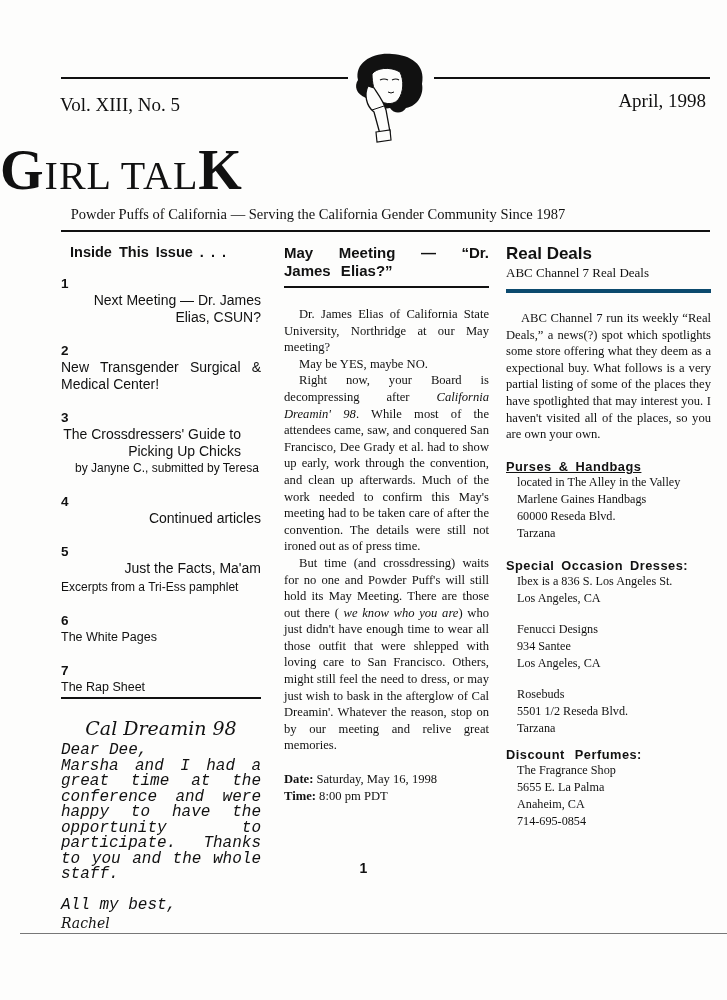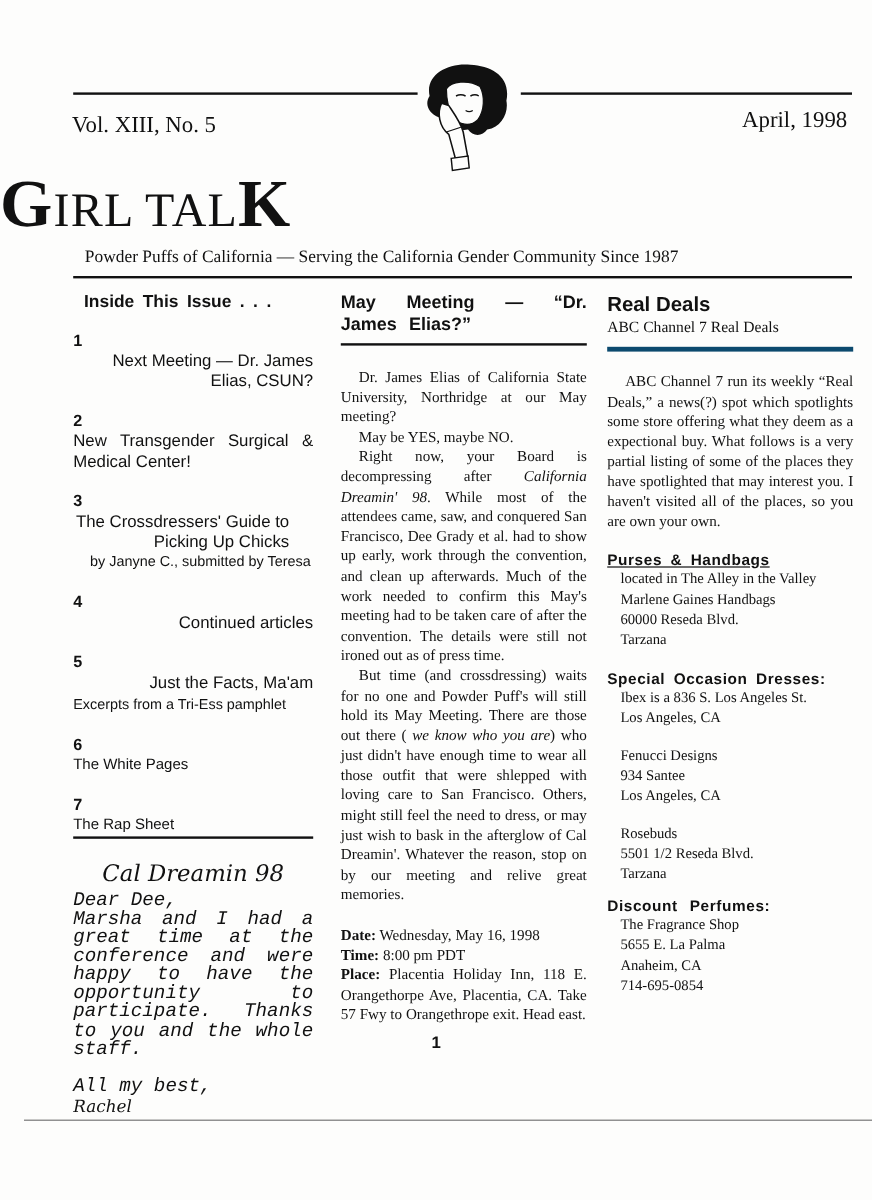--- a/index.html
+++ b/index.html
@@ -119,23 +119,22 @@
 </div>
 
 <div class="col" id="col2">
   <div class="sans art-head justify" style="text-align-last:left; padding-bottom:6px; border-bottom:2px solid #111;">May Meeting — “Dr. James Elias?”</div>
   <div class="body-text serif" style="margin-top:18px;">
     <p>Dr. James Elias of California State University, Northridge at our May meeting?</p>
     <p>May be YES, maybe NO.</p>
     <p><span>Right now, your Board is decompressing after </span><em>California Dreamin' 98</em><span>. While most of the attendees came, saw, and conquered San Francisco, Dee Grady et al. had to show up early, work through the convention, and clean up afterwards. Much of the work needed to confirm this May's meeting had to be taken care of after the convention. The details were still not ironed out as of press time.</span></p>
     <p><span>But time (and crossdressing) waits for no one and Powder Puff's will still hold its May Meeting. There are those out there ( </span><em>we know who you are</em><span>) who just didn't have enough time to wear all those outfit that were shlepped with loving care to San Francisco. Others, might still feel the need to dress, or may just wish to bask in the afterglow of Cal Dreamin'. Whatever the reason, stop on by our meeting and relive great memories.</span></p>
     <div style="height:17px;"></div>
-    <div><b>Date:</b><span> Wednesday, May 16, 1998</span></div>
+    <div><b>Date:</b><span> Saturday, May 16, 1998</span></div>
     <div><b>Time:</b><span> 8:00 pm PDT</span></div>
-    <div class="justify"><b>Place:</b><span> Placentia Holiday Inn, 118 E. Orangethorpe Ave, Placentia, CA. Take 57 Fwy to Orangethrope exit. Head east.</span></div>
   </div>
 </div>
 
 <div class="col" id="col3">
   <div style="border-bottom:4px solid #0c4a6e; padding-bottom:8px;">
     <div class="sans rd-title">Real Deals</div>
     <div class="serif rd-sub">ABC Channel 7 Real Deals</div>
   </div>
   <div class="body-text serif" style="margin-top:17px;">
     <p>ABC Channel 7 run its weekly “Real Deals,” a news(?) spot which spotlights some store offering what they deem as a expectional buy. What follows is a very partial listing of some of the places they have spotlighted that may interest you. I haven't visited all of the places, so you are own your own.</p>

